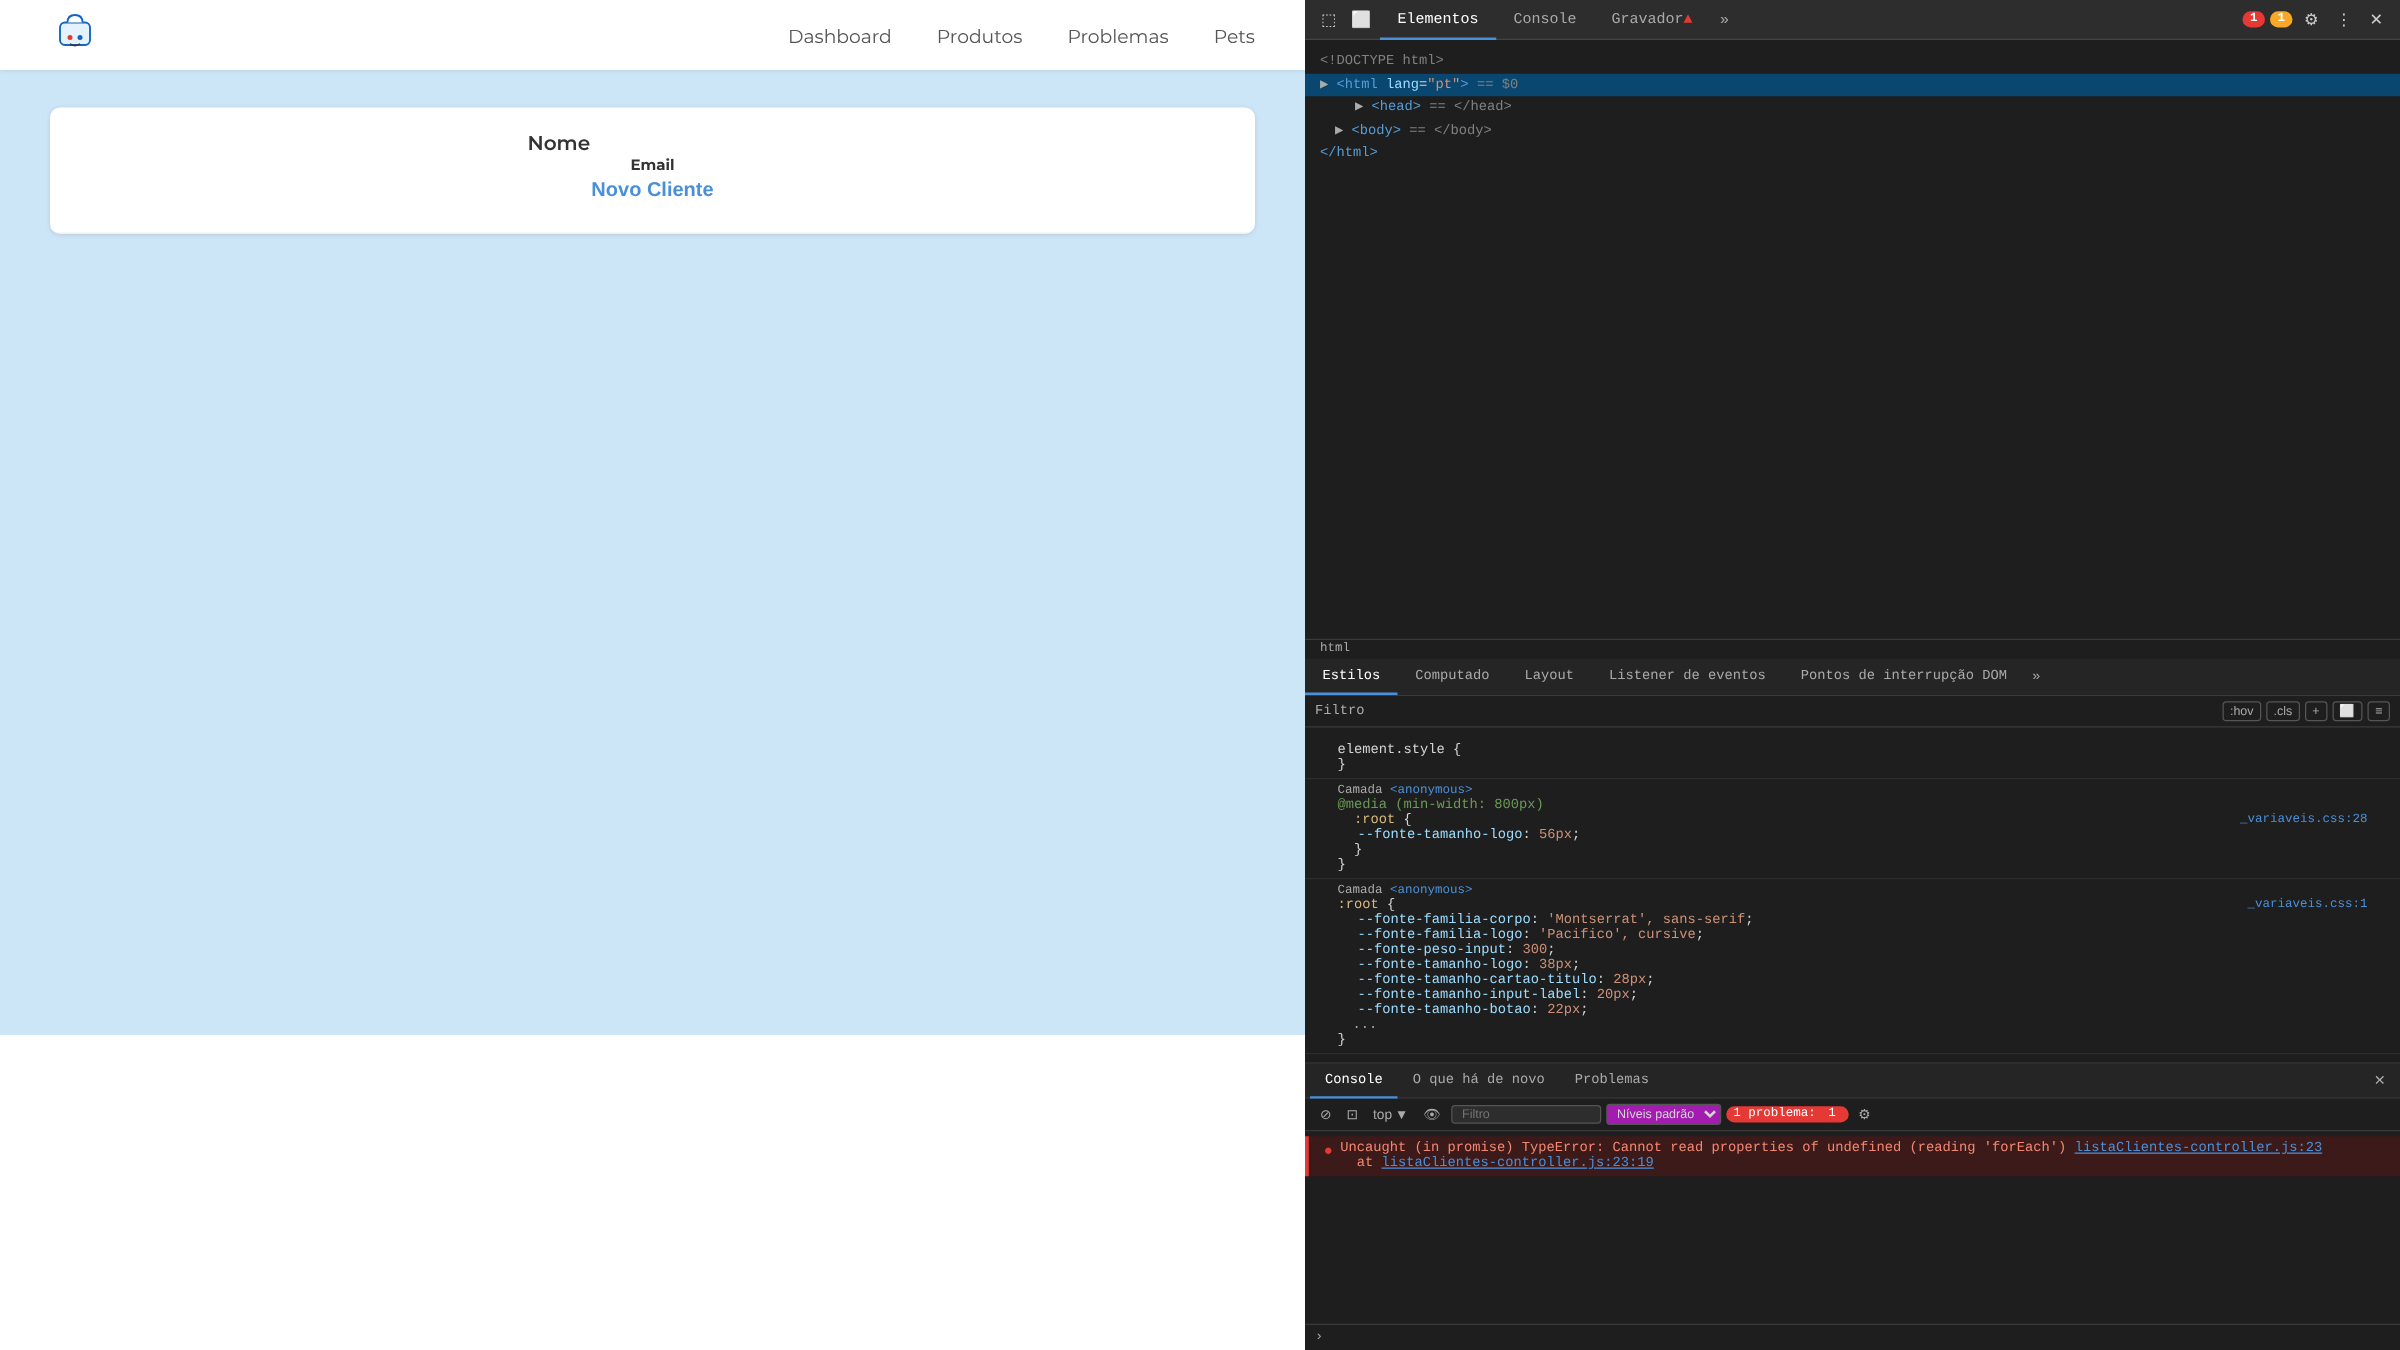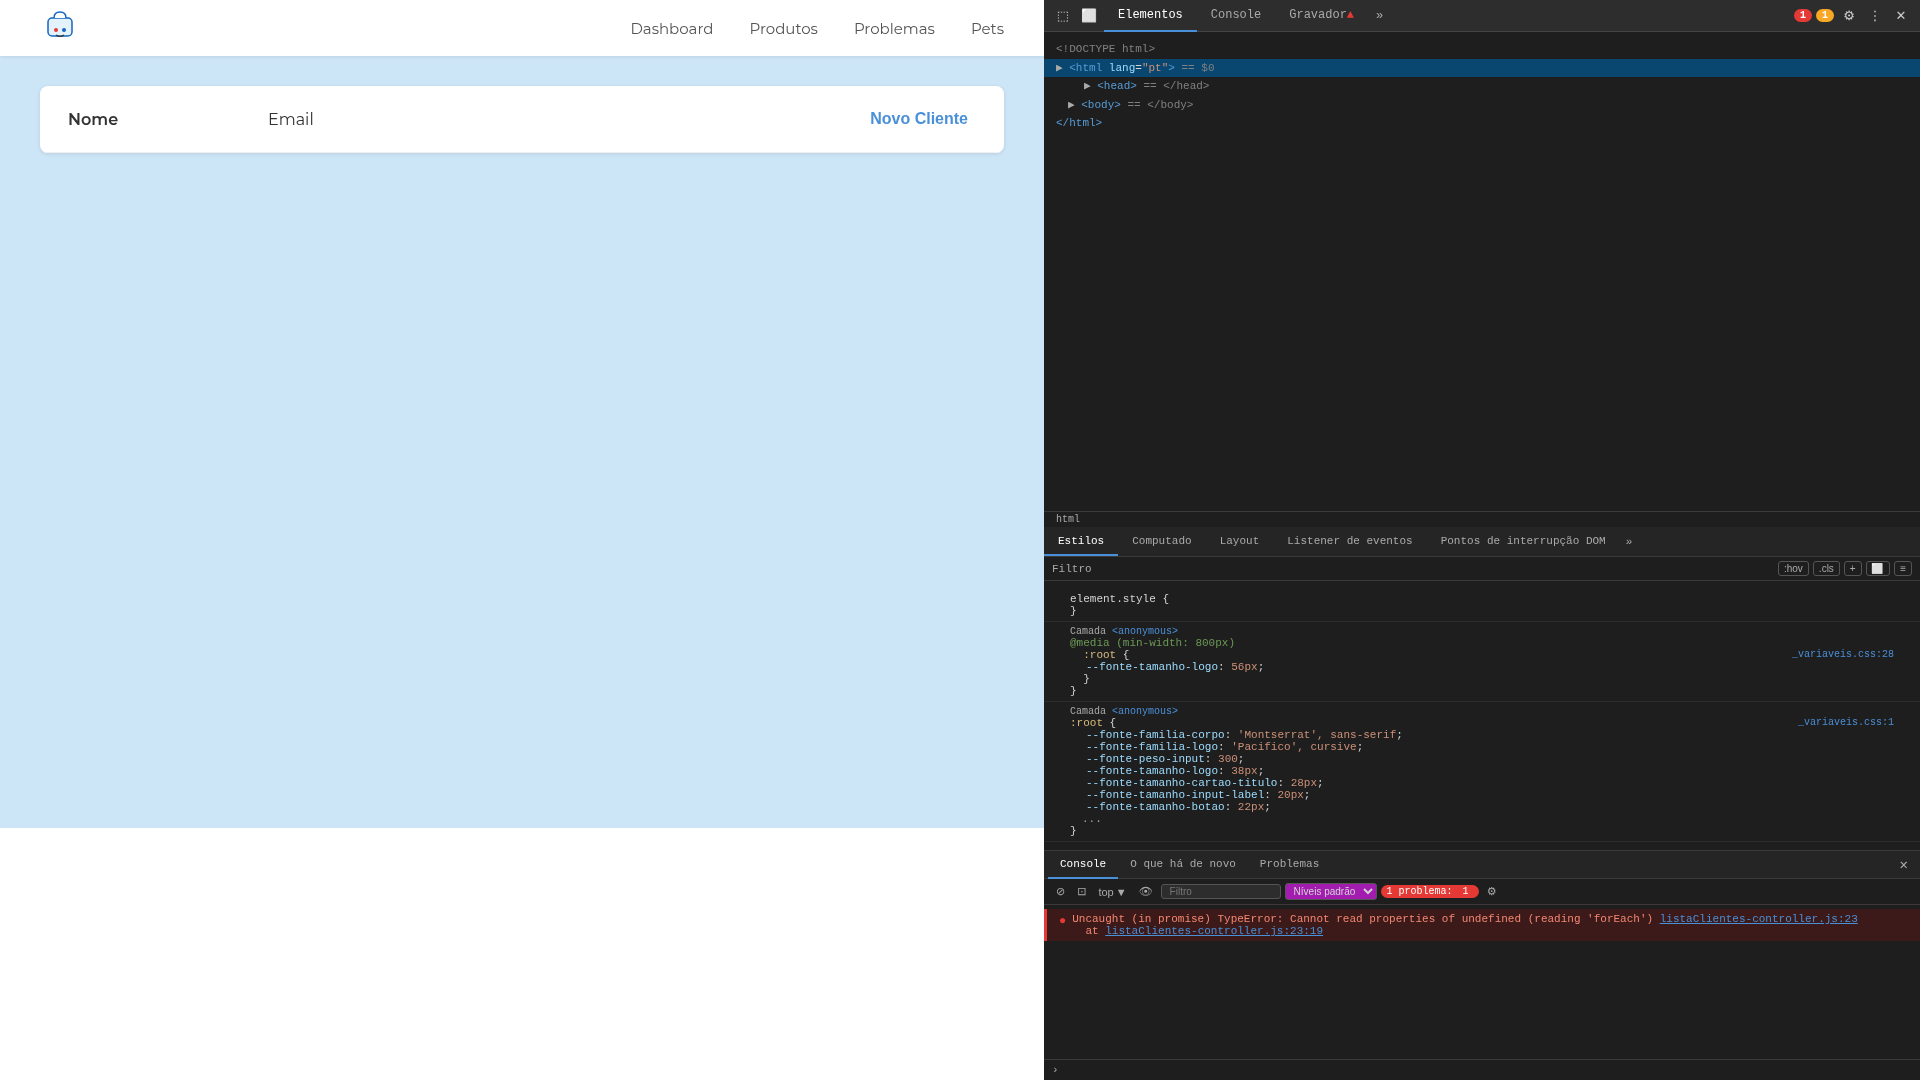--- a/index.html
+++ b/index.html
@@ -56,31 +56,32 @@
       background: #ffffff;
       border-radius: 8px;
       box-shadow: 0 1px 4px rgba(0,0,0,0.1);
       overflow: hidden;
     }
     .table-header {
       display: flex;
       align-items: center;
       padding: 20px 28px;
       border-bottom: 1px solid #f0f0f0;
+      flex-direction: column;
     }
     .col-nome {
       width: 200px;
       font-size: 16px;
       font-weight: 600;
       color: #333;
     }
     .col-email {
       flex: 1;
-      font-size: 16px;
-      font-weight: 400;
+      font-size: 12px;
+      font-weight: 700;
       color: #333;
     }
     .btn-novo-cliente {
       background: none;
       border: none;
       color: #4a90d9;
       font-size: 16px;
       font-weight: 600;
       cursor: pointer;
       padding: 4px 8px;

